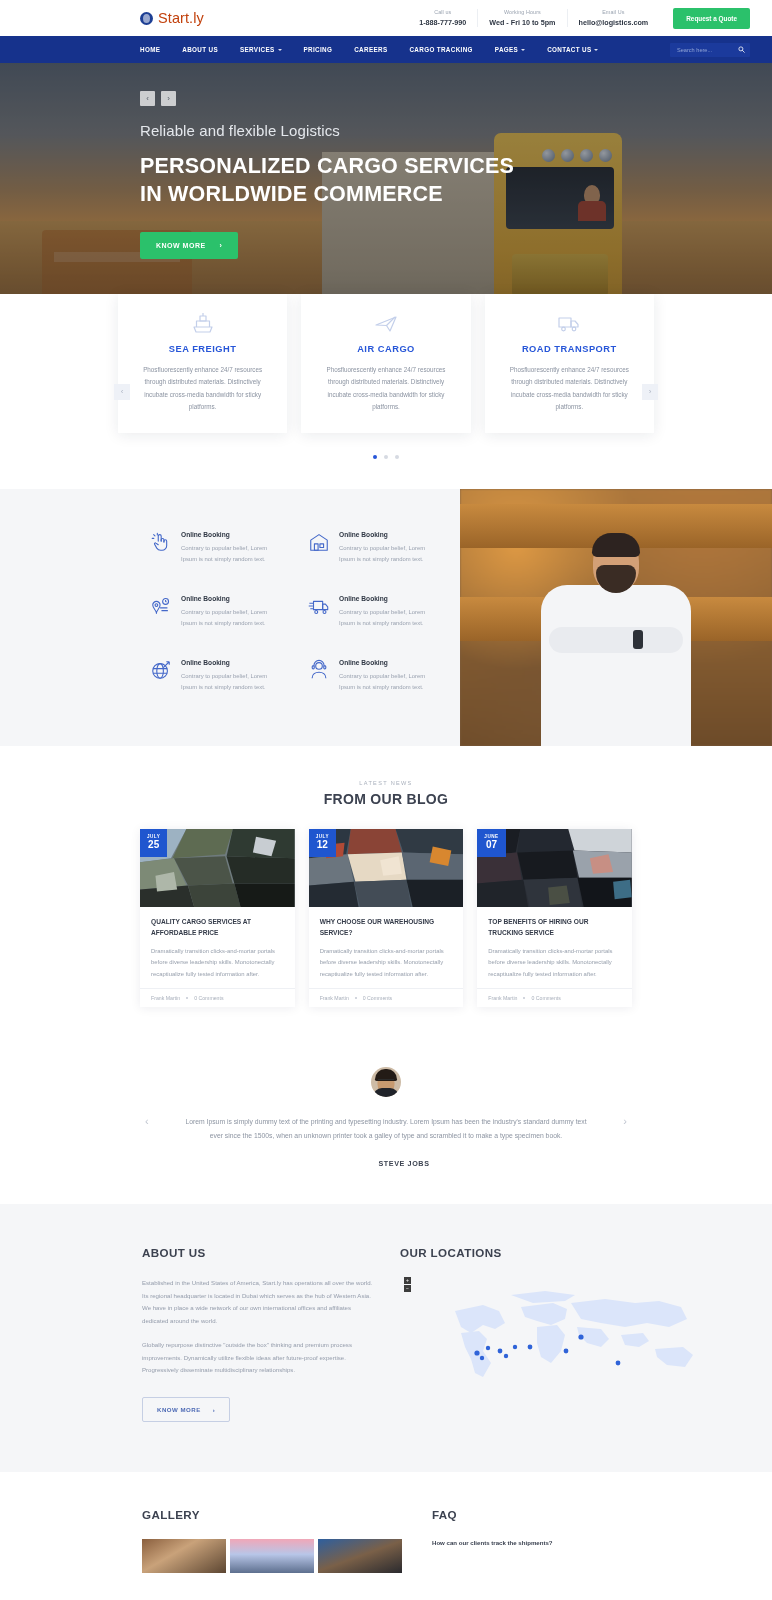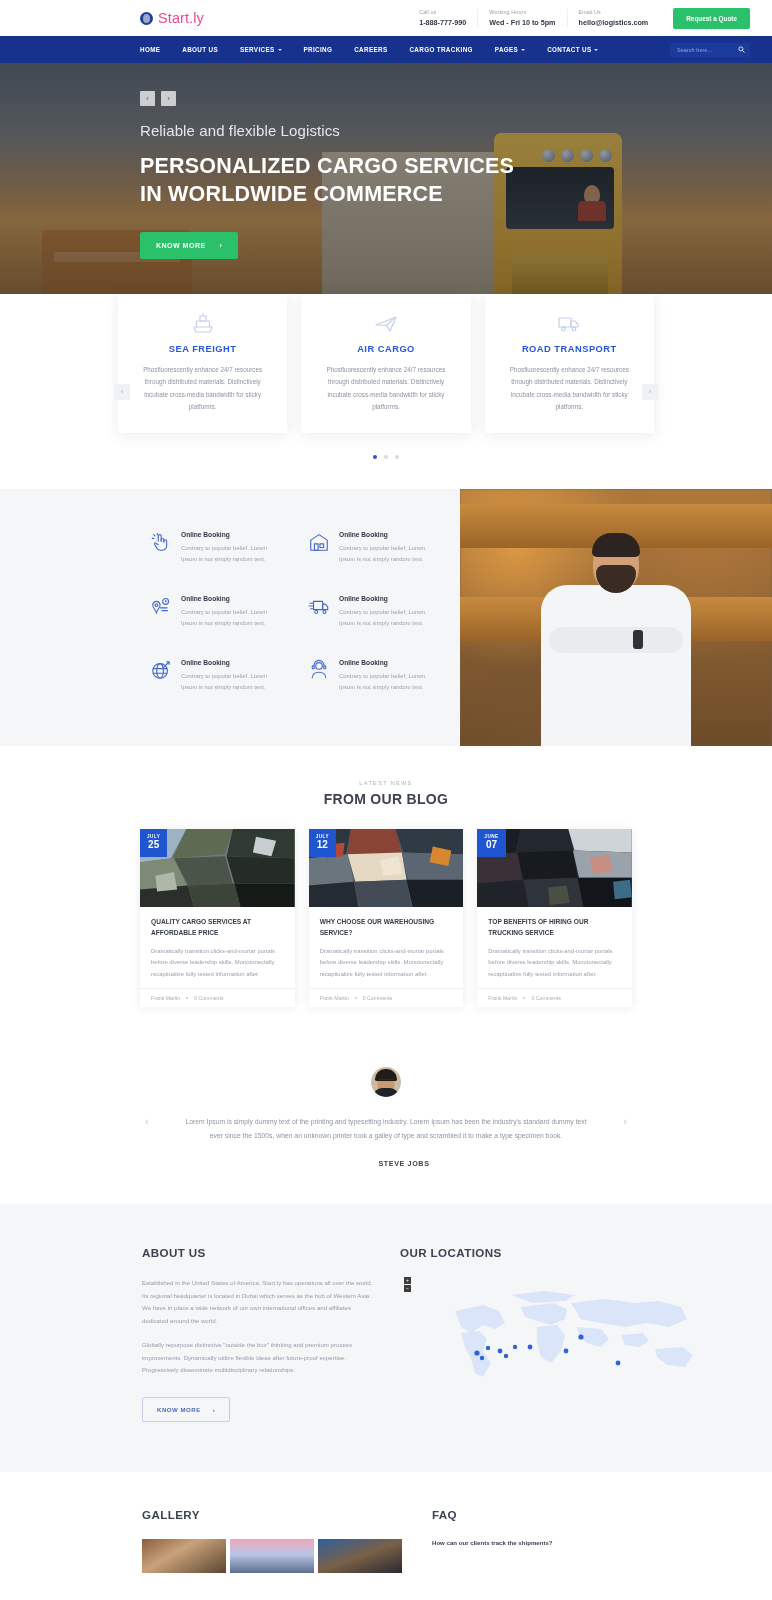--- a/index.html
+++ b/index.html
@@ -10,24 +10,24 @@
     color:#5a6270;
     -webkit-font-smoothing:antialiased;
   }
   .page { width:772px; margin:0 auto; position:relative; overflow:hidden; }
 
   
   .topbar { height:36px; background:#fff; display:flex; align-items:center; padding:0 22px 0 140px; }
   .brand { display:flex; align-items:center; gap:5px; }
   .brand-mark { width:13px; height:13px; border-radius:50%; background:#1d3f94; position:relative; display:inline-block; }
   .brand-mark:after { content:""; position:absolute; left:3px; top:2px; width:7px; height:9px; border-radius:50%; background:#fff; opacity:.55; }
-  .brand-name { font-size:14.5px; color:#ec4899; font-weight:400; letter-spacing:.1px; }
+  .brand-name { font-size:14.5px; color:#c2410c; font-weight:400; letter-spacing:.1px; }
   .topbar-spacer { flex:1; }
   .topinfo { display:flex; align-items:center; gap:0; }
-  .topinfo-block { padding:0 11px; border-left:1px solid #eceff3; line-height:1.25; }
+  .topinfo-block { padding:0 11px; border-left:1px solid #eceff3; line-height:1.25;text-align:center; }
   .topinfo-block:first-child { border-left:none; }
   .ti-label { font-size:5.4px; color:#9aa3b0; letter-spacing:.1px; }
   .ti-value { font-size:7.2px; color:#2f3744; font-weight:bold; margin-top:2px; white-space:nowrap; }
   .quote-btn {
     margin-left:14px; background:#2bc16b; color:#fff; border:none; border-radius:2px;
     font-size:6.4px; font-weight:bold; padding:7px 13px; cursor:pointer; white-space:nowrap;
   }
 
   
   .nav { height:27px; background:#16328c; display:flex; align-items:center; padding:0 22px 0 140px; }

